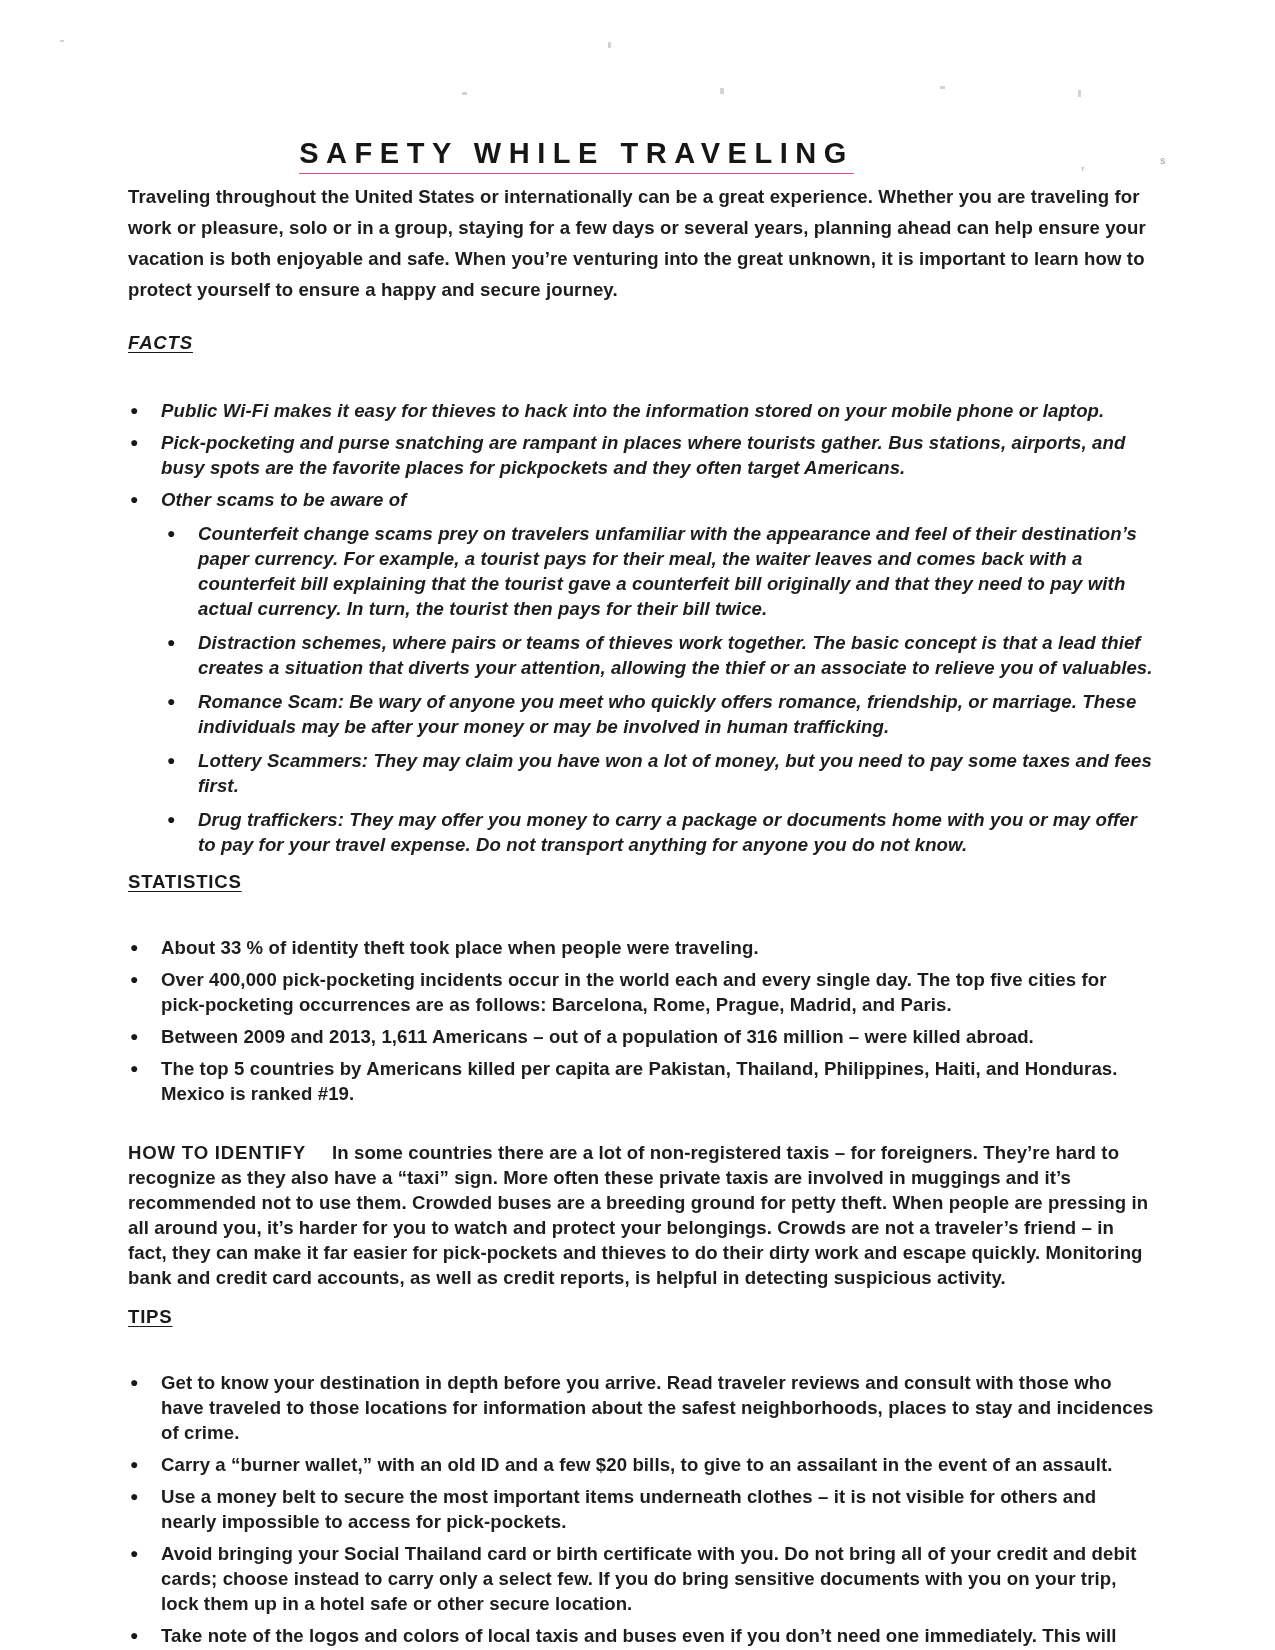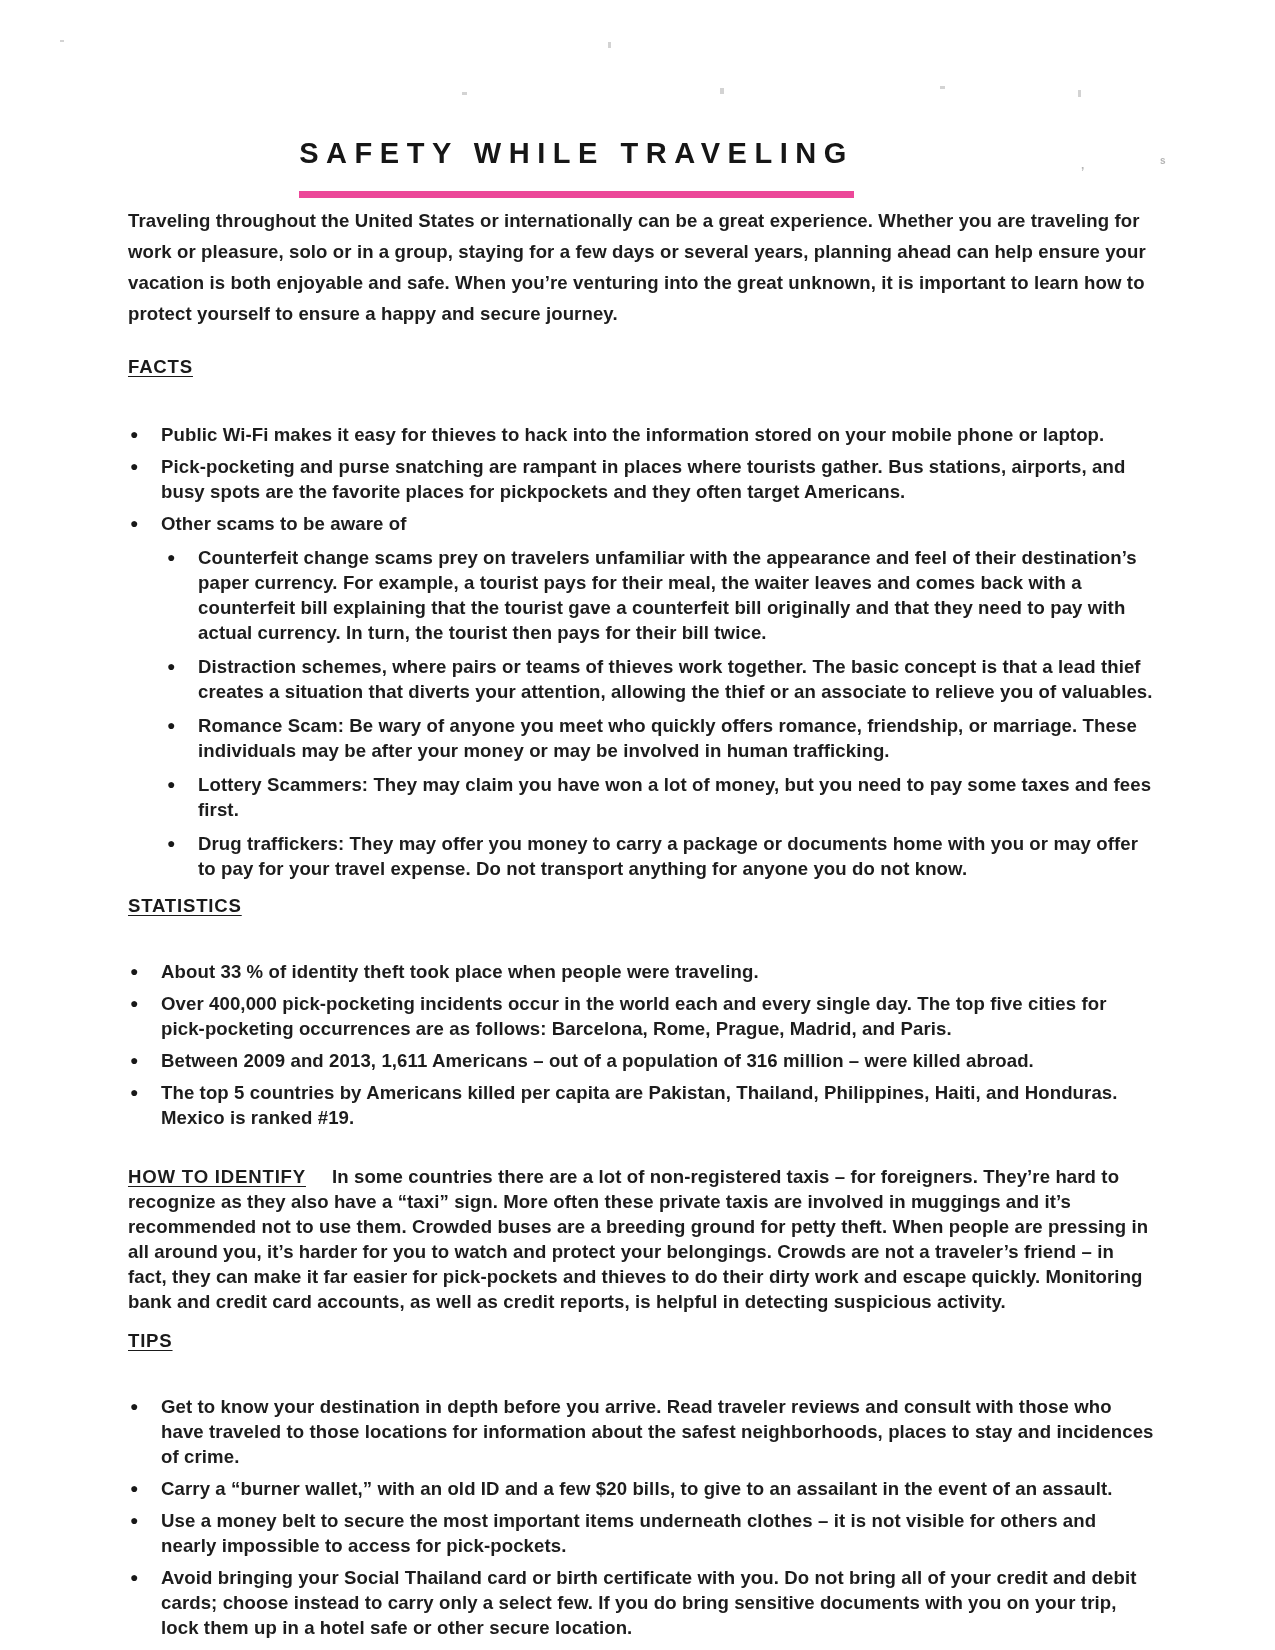--- a/index.html
+++ b/index.html
@@ -21,39 +21,39 @@
   .title-wrap {
     text-align: center;
     margin-bottom: 7px;
     margin-right: 130px;
   }
   .doc-title {
     display: inline-block;
     font-size: 29px;
     letter-spacing: 0.26em;
     line-height: 1.1;
-    border-bottom: 7px solid #ec4899;
-    padding-bottom: 21px;
+    border-bottom: 1px solid #ec4899;
+    padding-bottom: 3px;
     white-space: nowrap;
     color: #161616;
   }
   .intro {
     font-size: 18.6px;
     line-height: 31px;
     letter-spacing: 0.1px;
   }
   .section-heading {
     display: inline-block;
     font-size: 18.6px;
     letter-spacing: 0.8px;
     text-decoration: underline;
     text-underline-offset: 3px;
     color: #1a1a1a;
   }
-  .sec-facts { margin-top: 27px; }
+  .sec-facts { margin-top: 27px; font-style: italic; }
   .sec-statistics { margin-top: 14px; }
   .sec-tips { margin-top: 16px; }
   .bullet-list { margin-top: 44px; }
   .bullet-list.tight { margin-top: 42px; }
   .li {
     display: flex;
     align-items: flex-start;
     margin-bottom: 7px;
     font-size: 18.6px;
     line-height: 25px;
@@ -68,21 +68,20 @@
   .li .li-text { flex: 1 1 auto; letter-spacing: 0.1px; }
   .sub-list { margin-left: 37px; margin-top: 9px; }
   .sub-list .li { margin-bottom: 9px; }
   .hti-para {
     margin-top: 34px;
     font-size: 18.6px;
     line-height: 25px;
     letter-spacing: 0.1px;
   }
   .hti-heading {
-    text-decoration: underline;
     text-underline-offset: 3px;
     letter-spacing: 0.8px;
     margin-right: 26px;
   }
   
   .artifact {
     position: absolute;
     color: #9a9a9a;
     font-size: 12px;
     opacity: 0.75;

